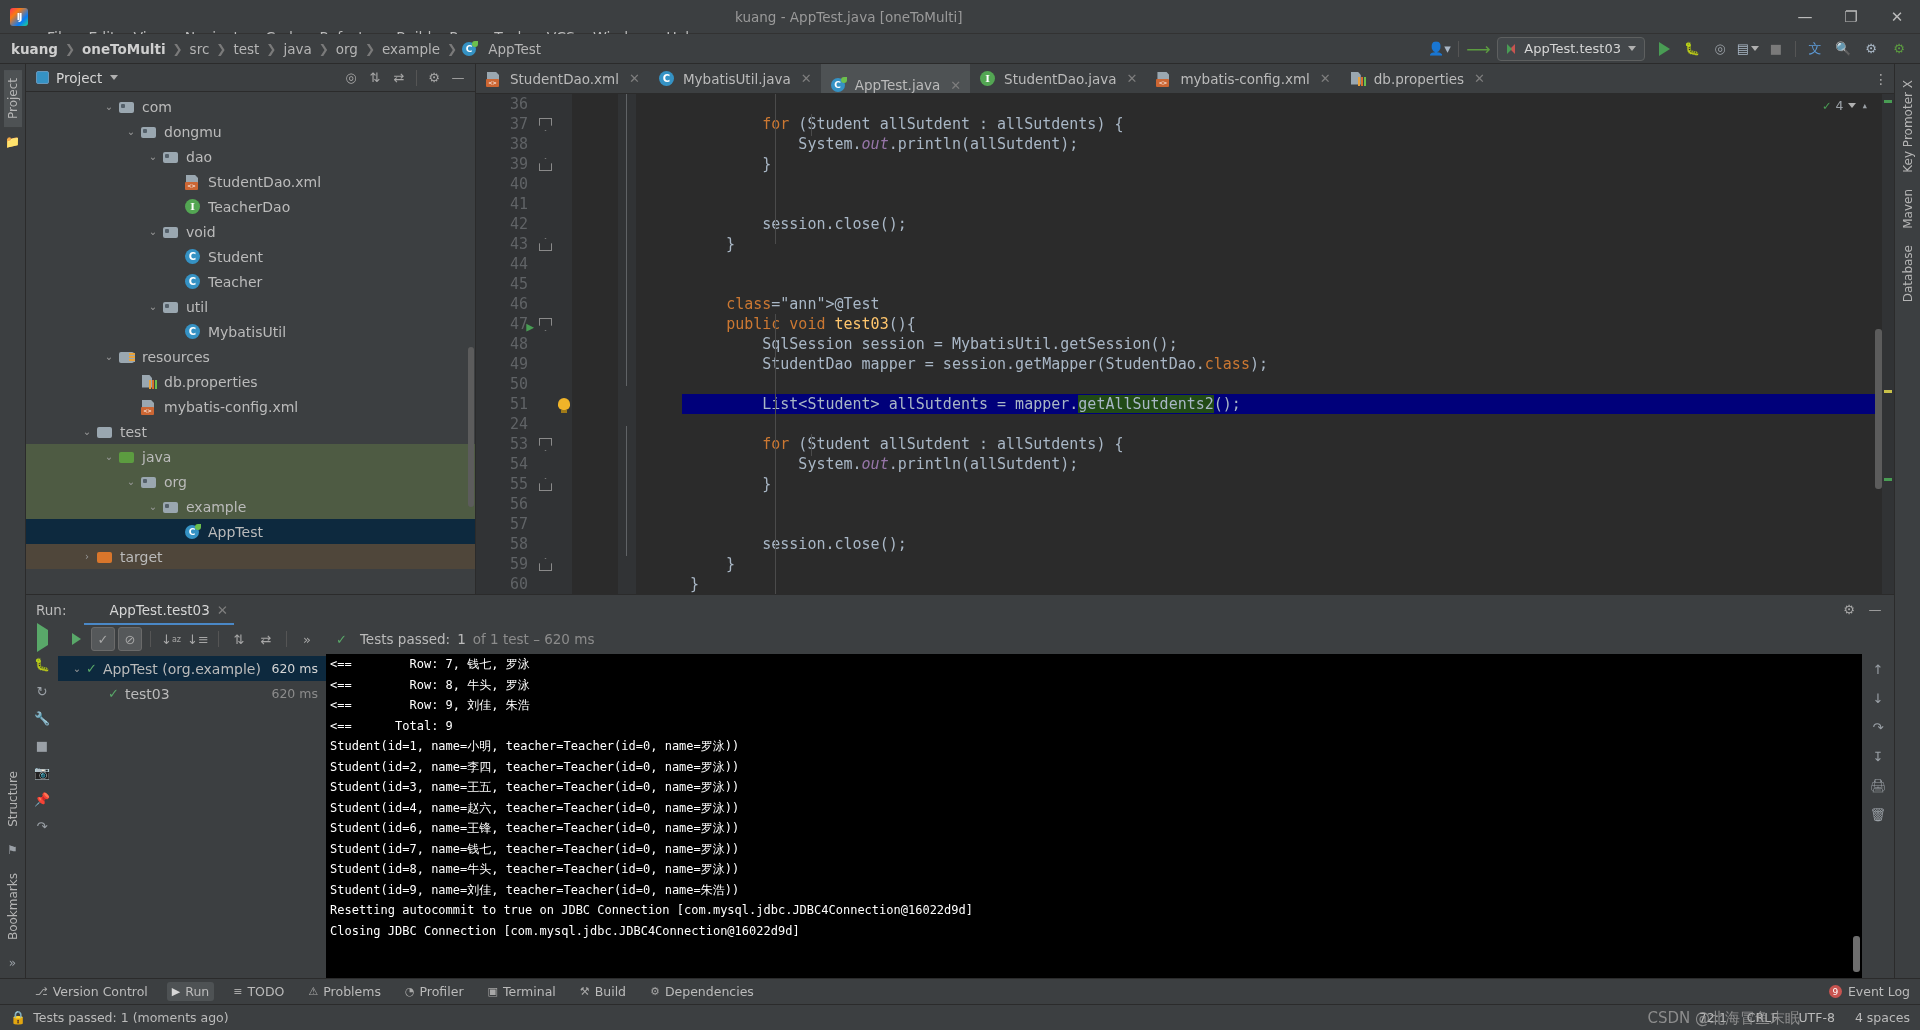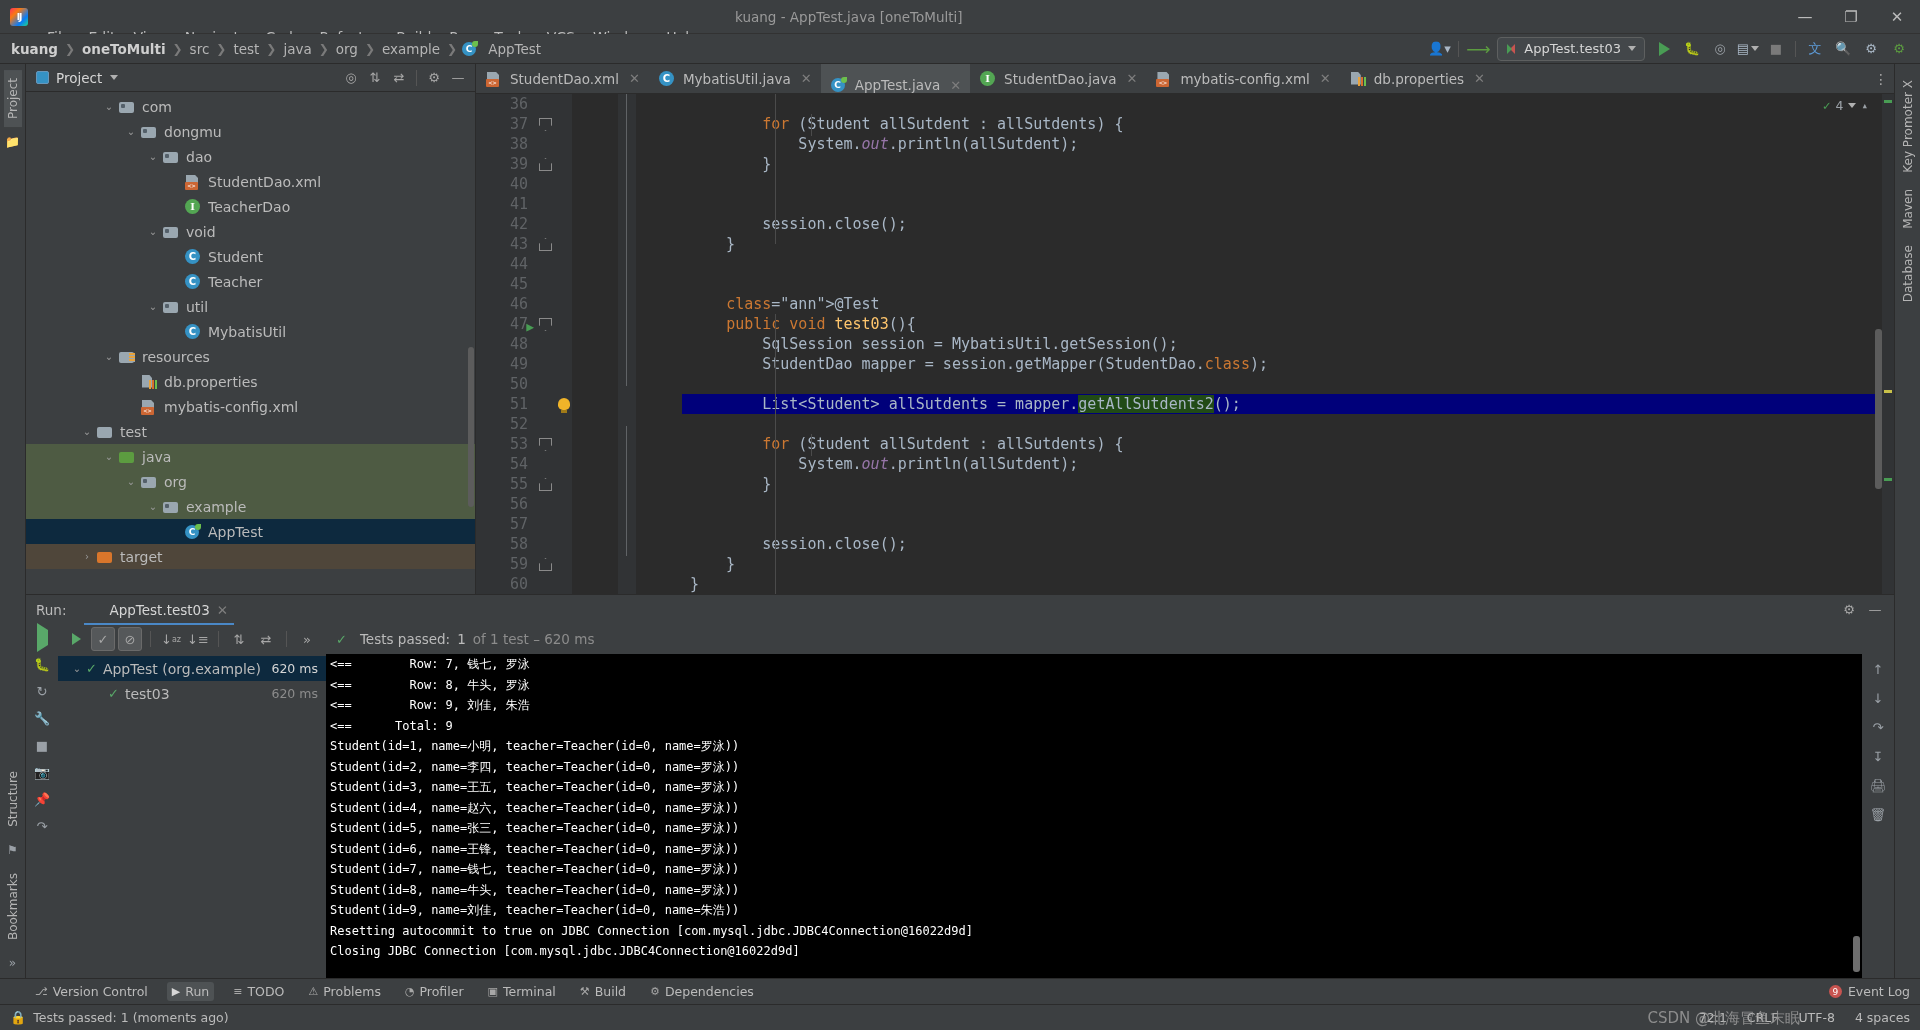--- a/index.html
+++ b/index.html
@@ -579,21 +579,21 @@
                 <div class="gline">42</div>
                 <div class="gline">43<span class="gmark fold-up" style="border: 1px solid rgb(138, 138, 138);"></span></div>
                 <div class="gline">44</div>
                 <div class="gline">45</div>
                 <div class="gline">46</div>
                 <div class="gline">47<span class="gmark fold-down" style="border: 1px solid rgb(138, 138, 138);"></span><span class="run-ico">▶</span></div>
                 <div class="gline">48</div>
                 <div class="gline">49</div>
                 <div class="gline">50</div>
                 <div class="gline">51<span class="bulb"></span></div>
-                <div class="gline">52</div>
+                <div class="gline">24</div>
                 <div class="gline">53<span class="gmark fold-down" style="border: 1px solid rgb(138, 138, 138);"></span></div>
                 <div class="gline">54</div>
                 <div class="gline">55<span class="gmark fold-up" style="border: 1px solid rgb(138, 138, 138);"></span></div>
                 <div class="gline">56</div>
                 <div class="gline">57</div>
                 <div class="gline">58</div>
                 <div class="gline">59<span class="gmark fold-up" style="border: 1px solid rgb(138, 138, 138);"></span></div>
                 <div class="gline">60</div>
               </div>
             <div class="fold-col">
@@ -715,21 +715,20 @@
               <div class="console" id="console">
                 <div class="console-sb"></div>
               <div class="conline">&lt;==        Row: 7, 钱七, 罗泳</div>
                   <div class="conline">&lt;==        Row: 8, 牛头, 罗泳</div>
                   <div class="conline">&lt;==        Row: 9, 刘佳, 朱浩</div>
                   <div class="conline">&lt;==      Total: 9</div>
                   <div class="conline">Student(id=1, name=小明, teacher=Teacher(id=0, name=罗泳))</div>
                   <div class="conline">Student(id=2, name=李四, teacher=Teacher(id=0, name=罗泳))</div>
                   <div class="conline">Student(id=3, name=王五, teacher=Teacher(id=0, name=罗泳))</div>
                   <div class="conline">Student(id=4, name=赵六, teacher=Teacher(id=0, name=罗泳))</div>
-                  <div class="conline">Student(id=5, name=张三, teacher=Teacher(id=0, name=罗泳))</div>
                   <div class="conline">Student(id=6, name=王锋, teacher=Teacher(id=0, name=罗泳))</div>
                   <div class="conline">Student(id=7, name=钱七, teacher=Teacher(id=0, name=罗泳))</div>
                   <div class="conline">Student(id=8, name=牛头, teacher=Teacher(id=0, name=罗泳))</div>
                   <div class="conline">Student(id=9, name=刘佳, teacher=Teacher(id=0, name=朱浩))</div>
                   <div class="conline">Resetting autocommit to true on JDBC Connection [com.mysql.jdbc.JDBC4Connection@16022d9d]</div>
                   <div class="conline">Closing JDBC Connection [com.mysql.jdbc.JDBC4Connection@16022d9d]</div>
                 </div>
               <div class="run-right-strip">
                 <div class="rv-ico">↑</div>
                 <div class="rv-ico">↓</div>

